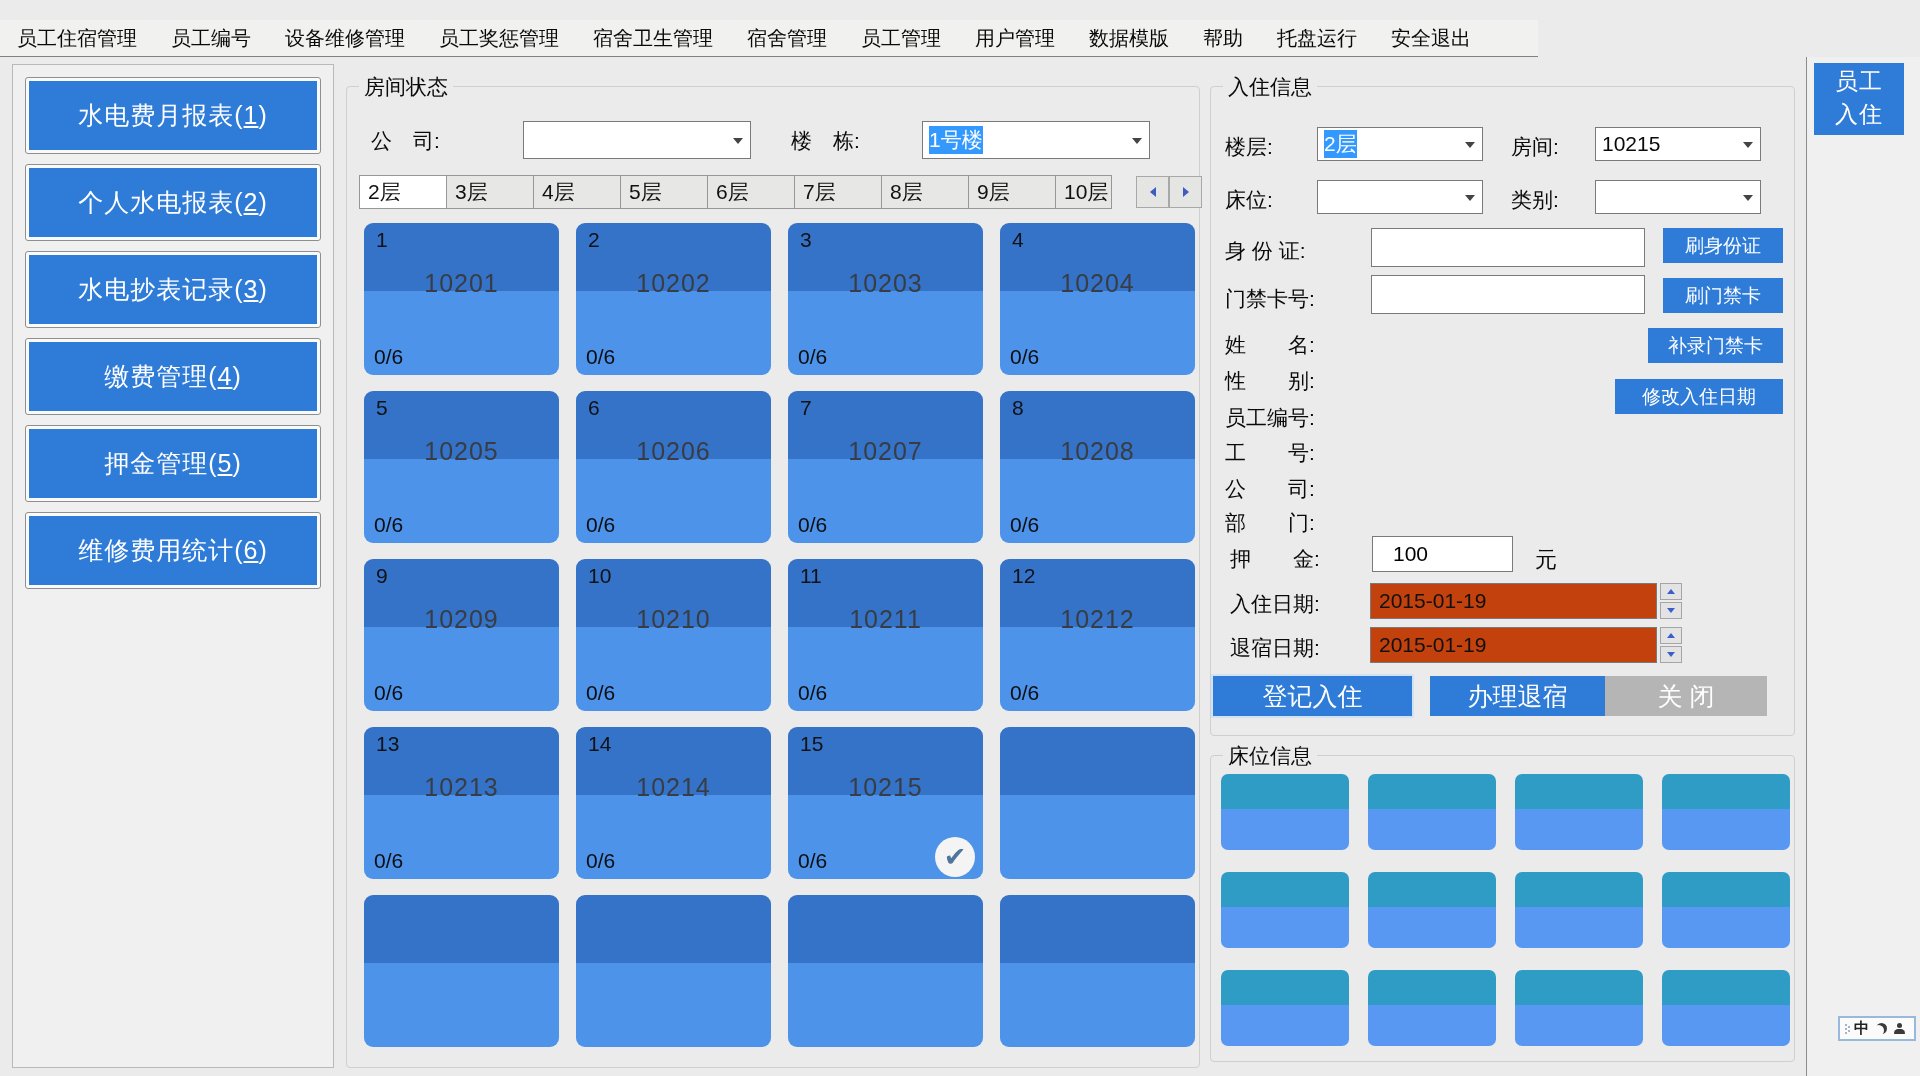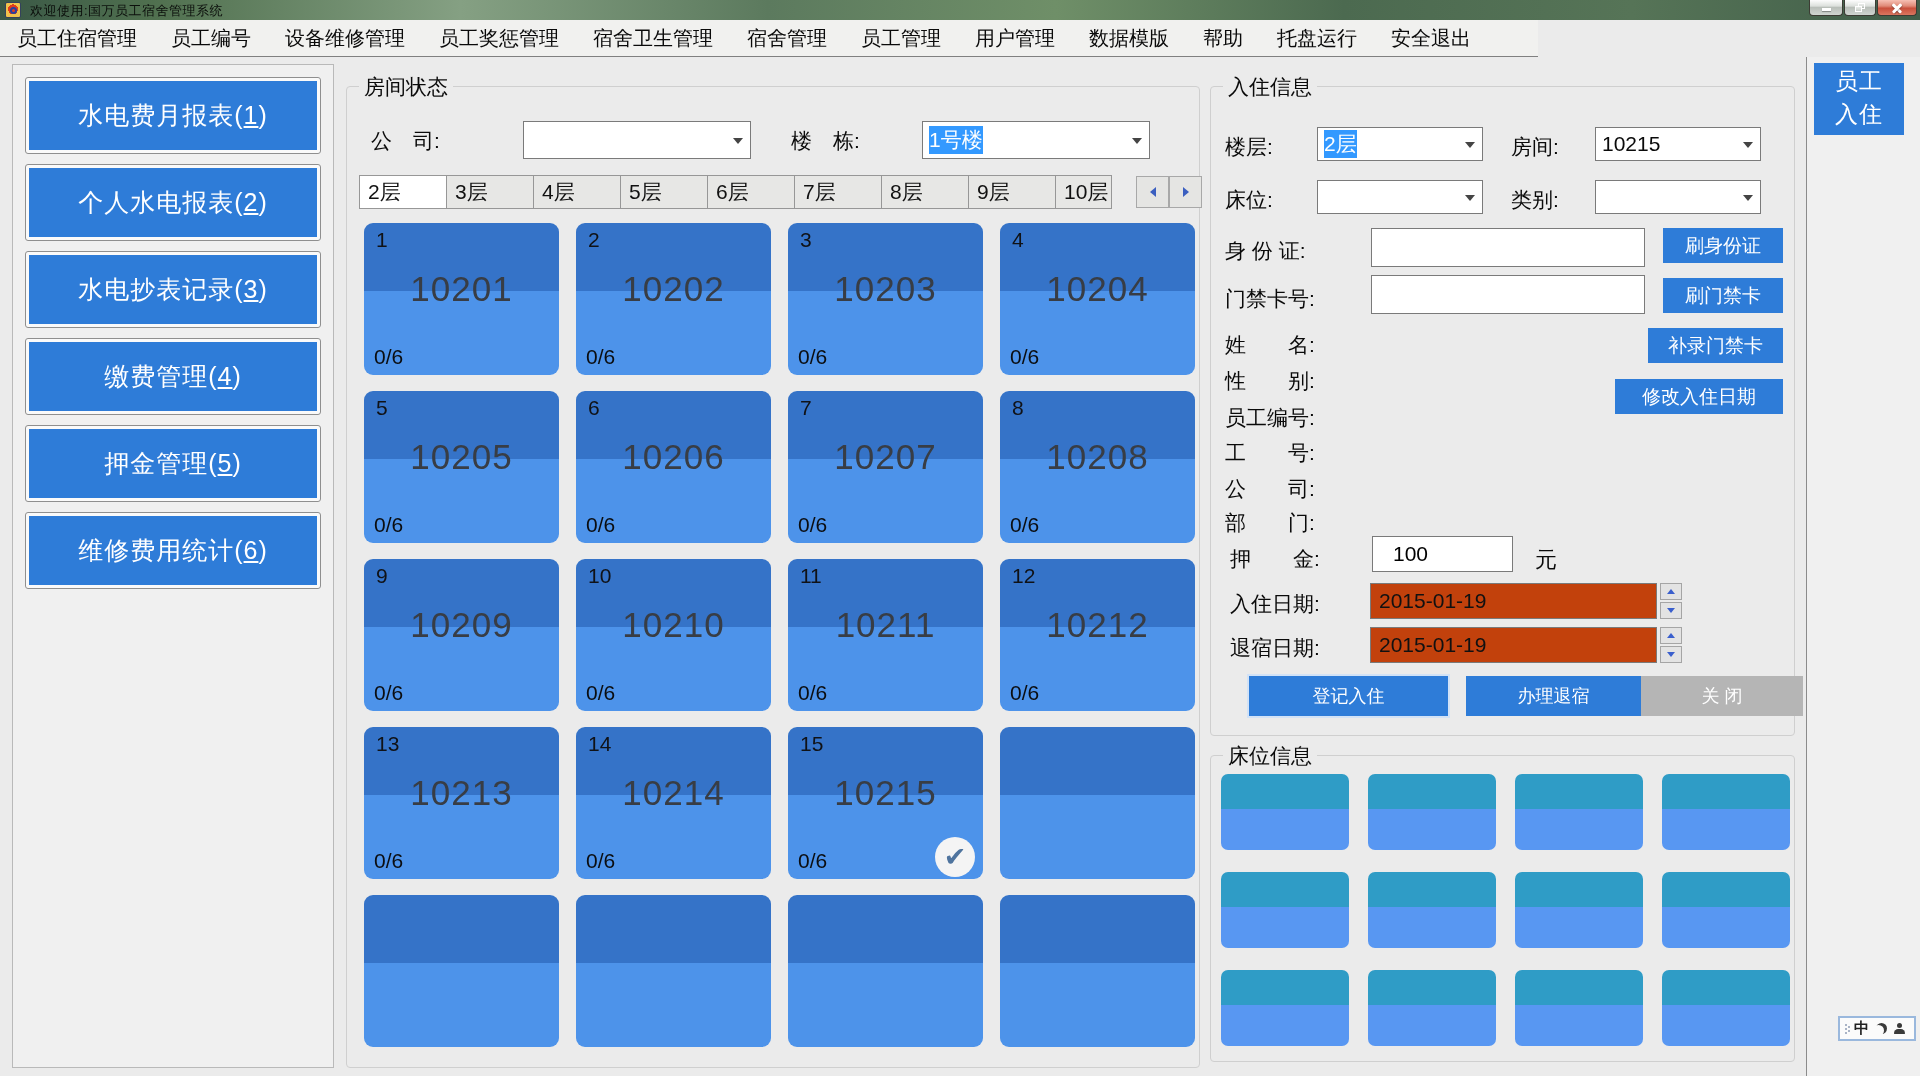--- a/index.html
+++ b/index.html
@@ -57,31 +57,31 @@
   .tab.active{background:#fff;z-index:2;margin-left:0;}
   .tab.clipped{width:57px;overflow:hidden;}
   .tab-scroll{width:33px;height:32px;background:#e5e5e3;border:1px solid #a8a8a8;margin-left:2px;
     display:flex;align-items:center;justify-content:center;}
   .tri-left{width:0;height:0;border-top:5px solid transparent;border-bottom:5px solid transparent;border-right:6px solid #3b5fc0;}
   .tri-right{width:0;height:0;border-top:5px solid transparent;border-bottom:5px solid transparent;border-left:6px solid #3b5fc0;}
   .room-grid{position:absolute;left:17px;top:136px;display:grid;grid-template-columns:repeat(4,195px);
     grid-auto-rows:152px;column-gap:17px;row-gap:16px;}
   .room-card{position:relative;border-radius:9px;background:linear-gradient(#3573c8 0 45%,#4d93ea 45% 100%);}
   .room-idx{position:absolute;left:12px;top:5px;font-size:21px;color:#101216;}
-  .room-num{position:absolute;left:0;right:0;top:46px;text-align:center;font-size:35px;color:#383d45;letter-spacing:1px;}
+  .room-num{position:absolute;left:0;right:0;top:46px;text-align:center;font-size:25px;color:#383d45;letter-spacing:1px;}
   .room-occ{position:absolute;left:10px;bottom:6px;font-size:21px;color:#0b0d10;}
   .check-badge{position:absolute;right:8px;bottom:2px;width:40px;height:40px;border-radius:50%;background:#f4f4f4;
     display:flex;align-items:center;justify-content:center;font-size:27px;font-weight:bold;color:#4f749e;}
   
   .checkin-box{left:1210px;top:86px;width:585px;height:650px;}
   .text-input{position:absolute;background:#fff;border:1px solid #7a7a7a;font-size:21px;padding:0 20px;
     font-family:"Liberation Sans","DejaVu Sans",sans-serif;}
   .btn-blue{position:absolute;background:#2e7cd8;color:#fff;display:flex;align-items:center;justify-content:center;
     border:none;font-size:19px;font-family:inherit;cursor:pointer;}
-  .btn-big{font-size:18px;margin-left:36px;}
+  .btn-big{font-size:25px;}
   .btn-gray{background:#b5b5b5;}
   .btn-focus{box-shadow:0 0 0 2px #d2e2f6;}
   .date-field{position:absolute;background:#c2410c;border:1px solid #7a7a7a;font-size:21px;display:flex;align-items:center;padding:0 8px;}
   .spinner{position:absolute;width:22px;display:flex;flex-direction:column;gap:2px;}
   .spin-btn{height:17px;background:#e3e3e3;border:1px solid #a5a5a5;display:flex;align-items:center;justify-content:center;}
   .spin-tri-up{width:0;height:0;border-left:4px solid transparent;border-right:4px solid transparent;border-bottom:5px solid #3a5fcd;}
   .spin-tri-down{width:0;height:0;border-left:4px solid transparent;border-right:4px solid transparent;border-top:5px solid #3a5fcd;}
   .unit-label{position:absolute;font-size:22px;color:#0a0a0a;}
   
   .bed-box{left:1210px;top:755px;width:585px;height:307px;}
@@ -100,43 +100,20 @@
   .ime-moon{width:11px;height:11px;border-radius:50%;box-shadow:inset -3px 2px 0 0 #3a3a3a;}
   .ime-person{display:flex;flex-direction:column;align-items:center;}
   .ime-person .head{width:5px;height:5px;border-radius:50%;background:#3a3a3a;}
   .ime-person .body{width:11px;height:5px;border-radius:5px 5px 1px 1px;background:#3a3a3a;margin-top:1px;}
 </style>
 </head>
 <body>
 
 <div class="canvas">
 
-  <div class="titlebar">
-    <span class="app-icon">
-        <span class="dot"></span>
-      </span>
-    <span class="title-text">欢迎使用:国万员工宿舍管理系统</span>
-    <span class="win-btns">
-      <span class="win-btn min">
-          <span class="glyph-min"></span>
-        </span>
-      <span class="win-btn restore">
-          <span class="glyph-restore">
-            <span class="r1"></span>
-            <span class="r2"></span>
-          </span>
-        </span>
-      <span class="win-btn close">
-          <span class="glyph-close">
-            <span class="x1"></span>
-            <span class="x2"></span>
-          </span>
-        </span>
-    </span>
-  </div>
 
   <div class="menubar">
       <div class="menu-item">员工住宿管理</div>
       <div class="menu-item">员工编号</div>
       <div class="menu-item">设备维修管理</div>
       <div class="menu-item">员工奖惩管理</div>
       <div class="menu-item">宿舍卫生管理</div>
       <div class="menu-item">宿舍管理</div>
       <div class="menu-item">员工管理</div>
       <div class="menu-item">用户管理</div>

